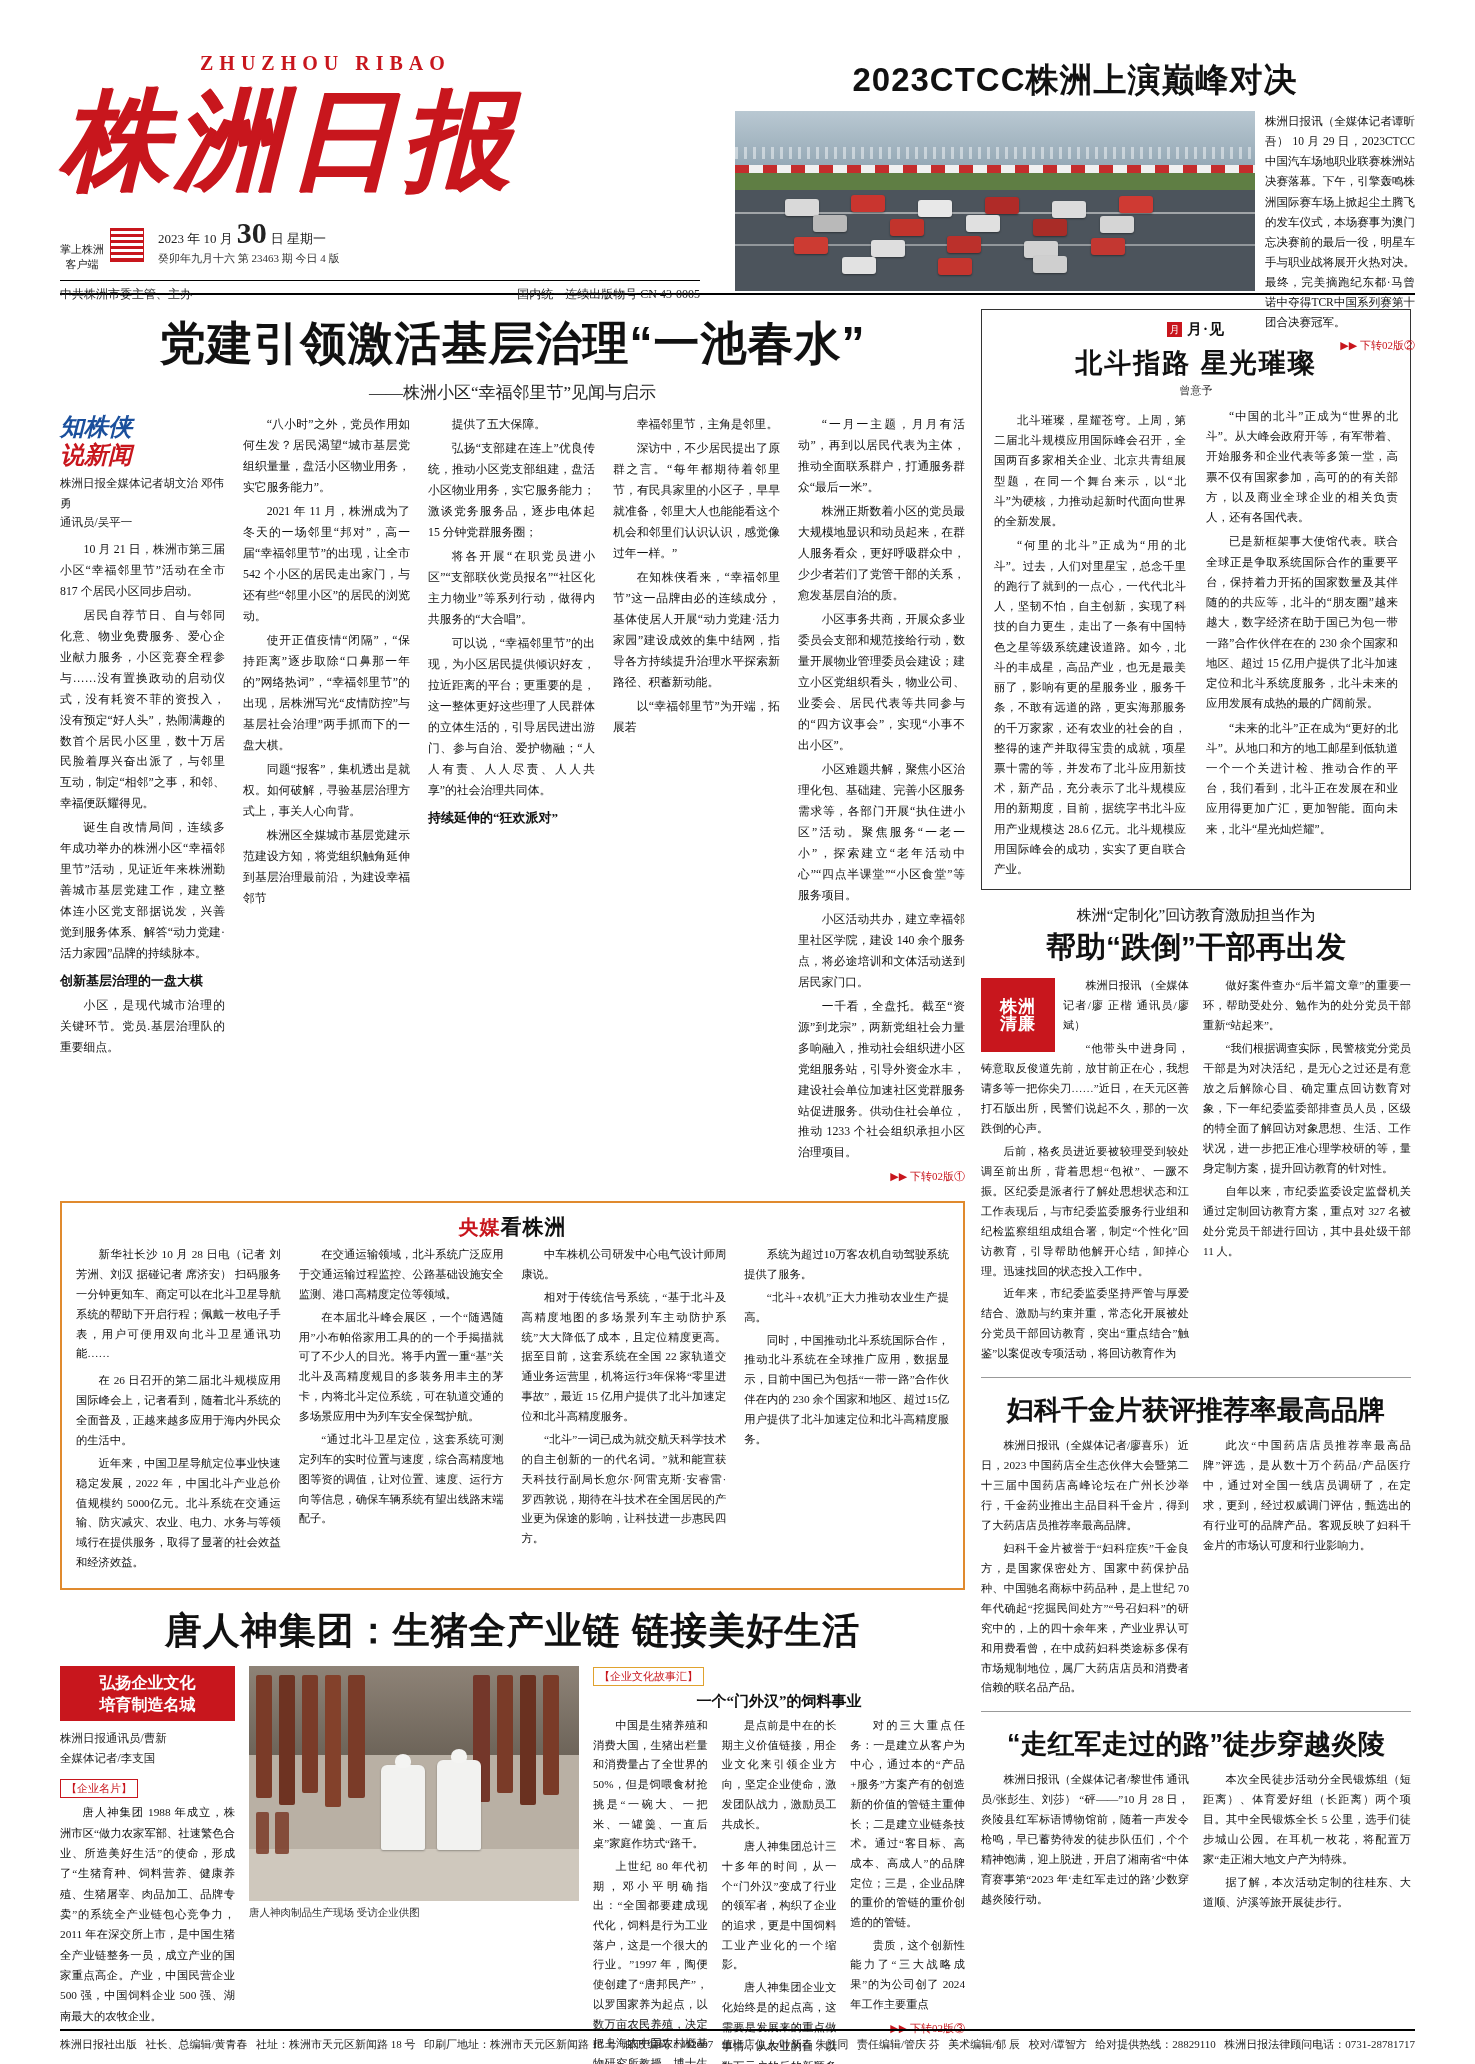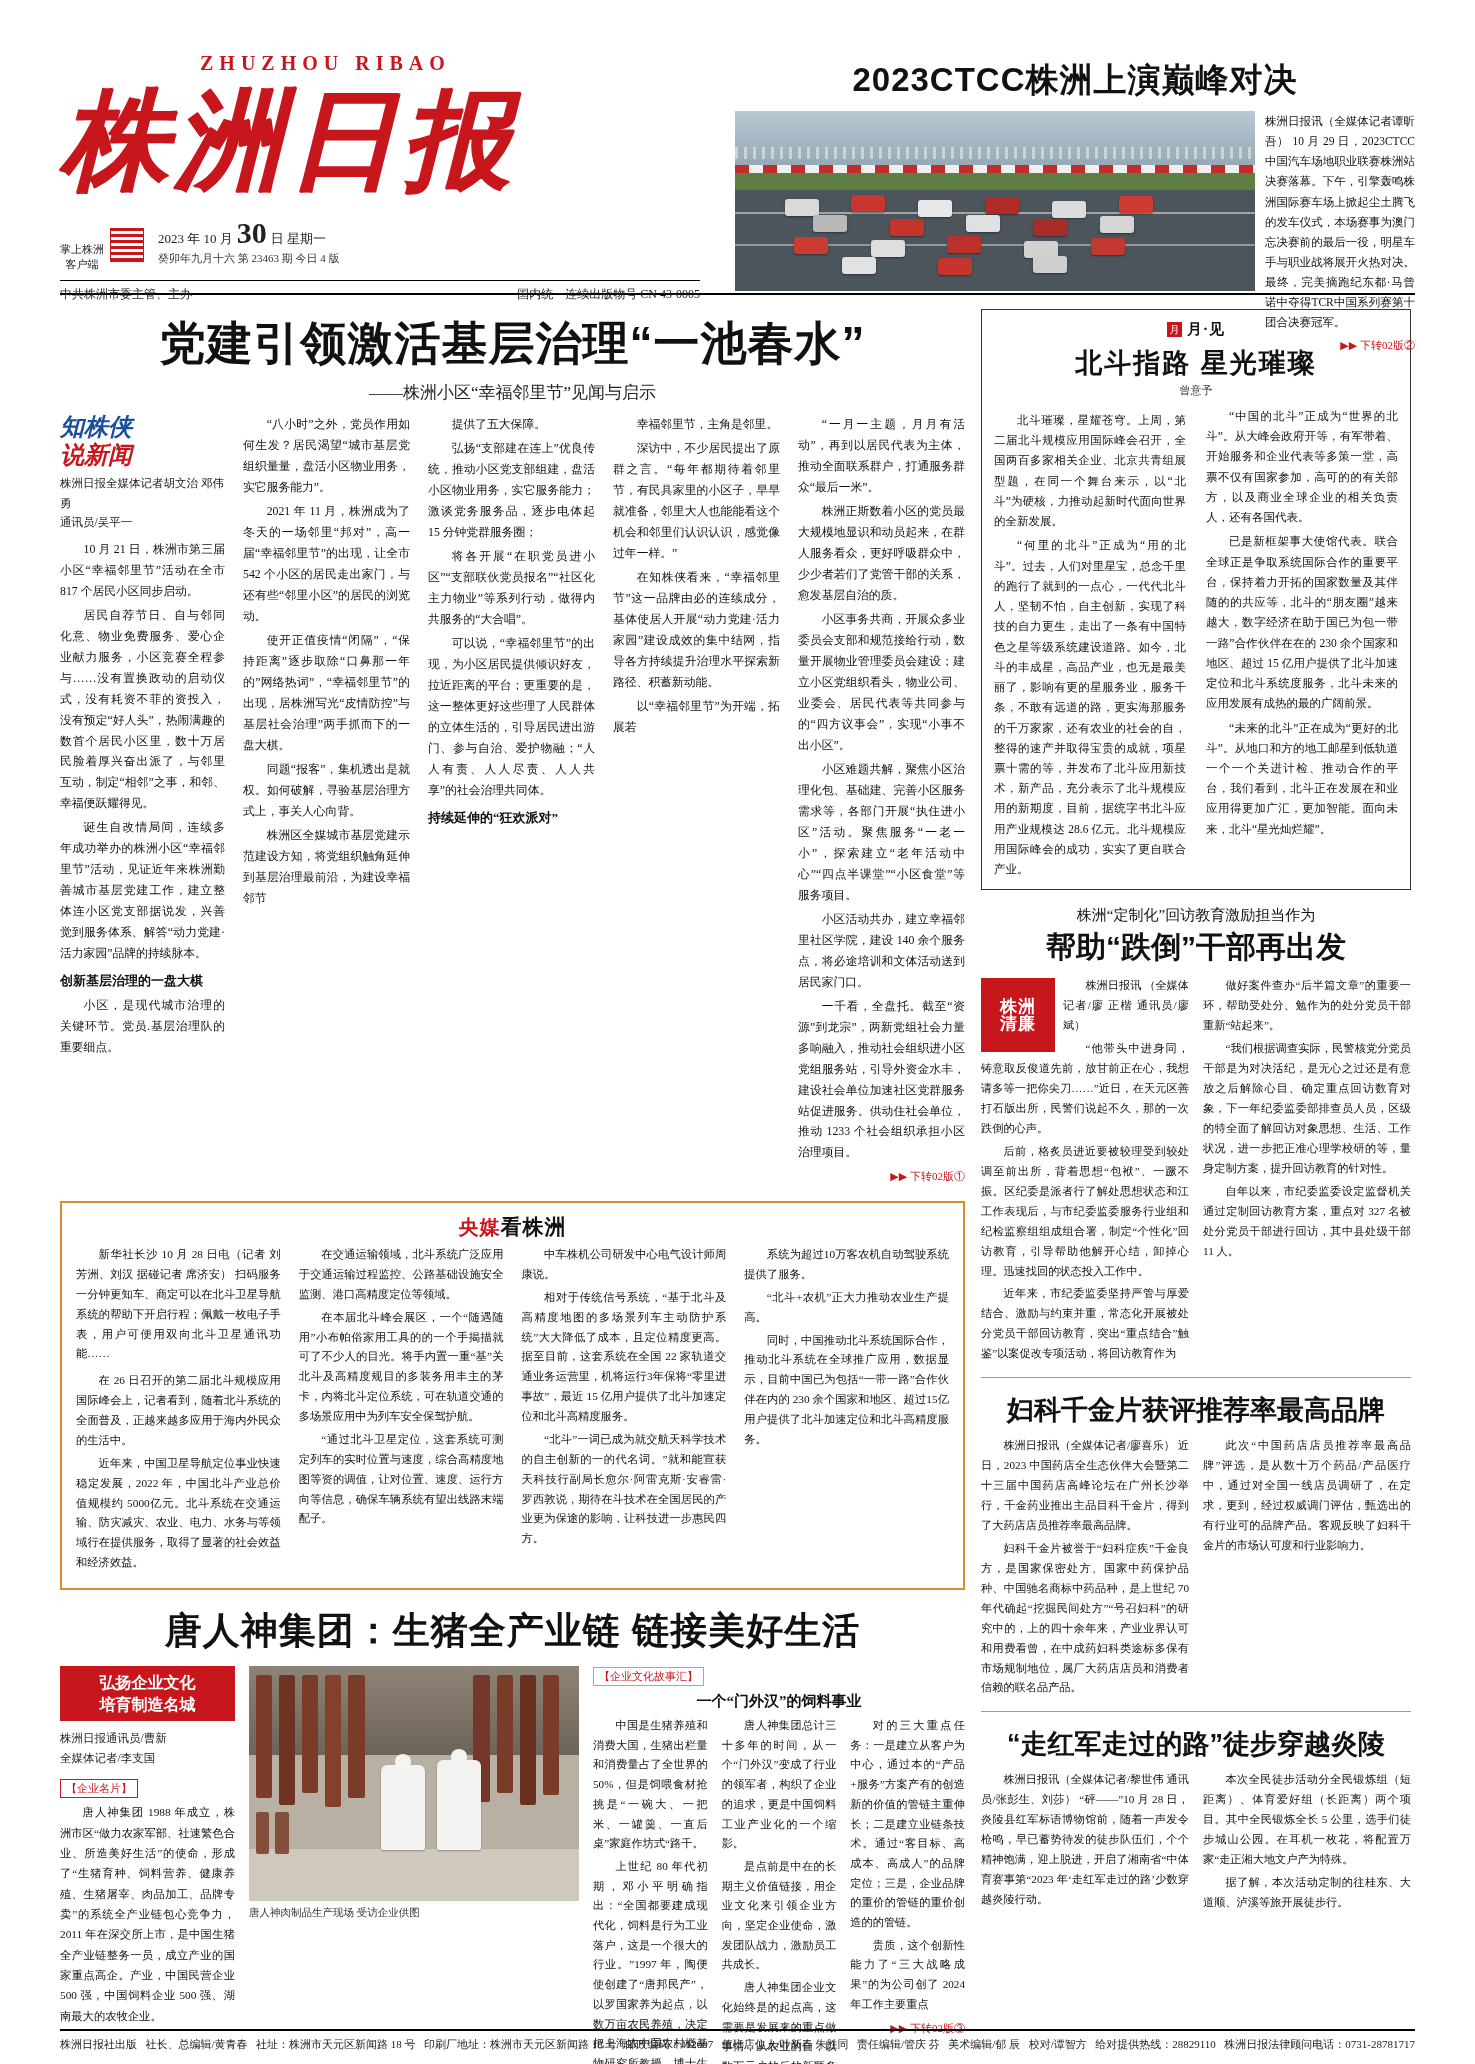--- a/index.html
+++ b/index.html
@@ -345,22 +345,22 @@
 
         <div class="trs-right">
           <div class="yellow-tag">【企业文化故事汇】</div>
           <div class="story-title">一个“门外汉”的饲料事业</div>
           <div style="display:flex;gap:14px;font-size:11.2px;line-height:1.76;text-align:justify;">
             <div style="flex:1;">
               <p style="text-indent:2em;margin:0 0 3px 0;">中国是生猪养殖和消费大国，生猪出栏量和消费量占了全世界的50%，但是饲喂食材抢挑是“一碗大、一把米、一罐羹、一直后桌”家庭作坊式“路千。</p>
               <p style="text-indent:2em;margin:0 0 3px 0;">上世纪 80 年代初期，邓小平明确指出：“全国都要建成现代化，饲料是行为工业落户，这是一个很大的行业。”1997 年，陶便使创建了“唐邦民产”，以罗国家养为起点，以数万亩农民养殖，决定把上海农中国农村概基物研究所教授、博士生导师王民民的超级所作人生的国家。</p>
             </div>
             <div style="flex:1;">
+              <p style="text-indent:2em;margin:0 0 3px 0;">是点前是中在的长期主义价值链接，用企业文化来引领企业方向，坚定企业使命，激发团队战力，激励员工共成长。</p>
               <p style="text-indent:2em;margin:0 0 3px 0;">唐人神集团总计三十多年的时间，从一个“门外汉”变成了行业的领军者，构织了企业的追求，更是中国饲料工业产业化的一个缩影。</p>
-              <p style="text-indent:2em;margin:0 0 3px 0;">是点前是中在的长期主义价值链接，用企业文化来引领企业方向，坚定企业使命，激发团队战力，激励员工共成长。</p>
               <p style="text-indent:2em;margin:0 0 3px 0;">唐人神集团企业文化始终是的起点高，这需要是发展来的重点做事情，从农业的自，以数万元户的后的新颖多彩里重要，从而在我事形成了一个人生的事，并形成新局。</p>
             </div>
             <div style="flex:1;">
               <p style="text-indent:2em;margin:0 0 3px 0;">对的三大重点任务：一是建立从客户为中心，通过本的“产品+服务”方案产有的创造新的价值的管链主重伸长；二是建立业链条技术。通过“客目标、高成本、高成人”的品牌定位；三是，企业品牌的重价的管链的重价创造的的管链。</p>
               <p style="text-indent:2em;margin:0 0 3px 0;">贵质，这个创新性能力了“三大战略成果”的为公司创了 2024 年工作主要重点</p>
               <div class="jump-mark">▶▶ 下转02版③</div>
             </div>
           </div>
         </div>
       </div>

